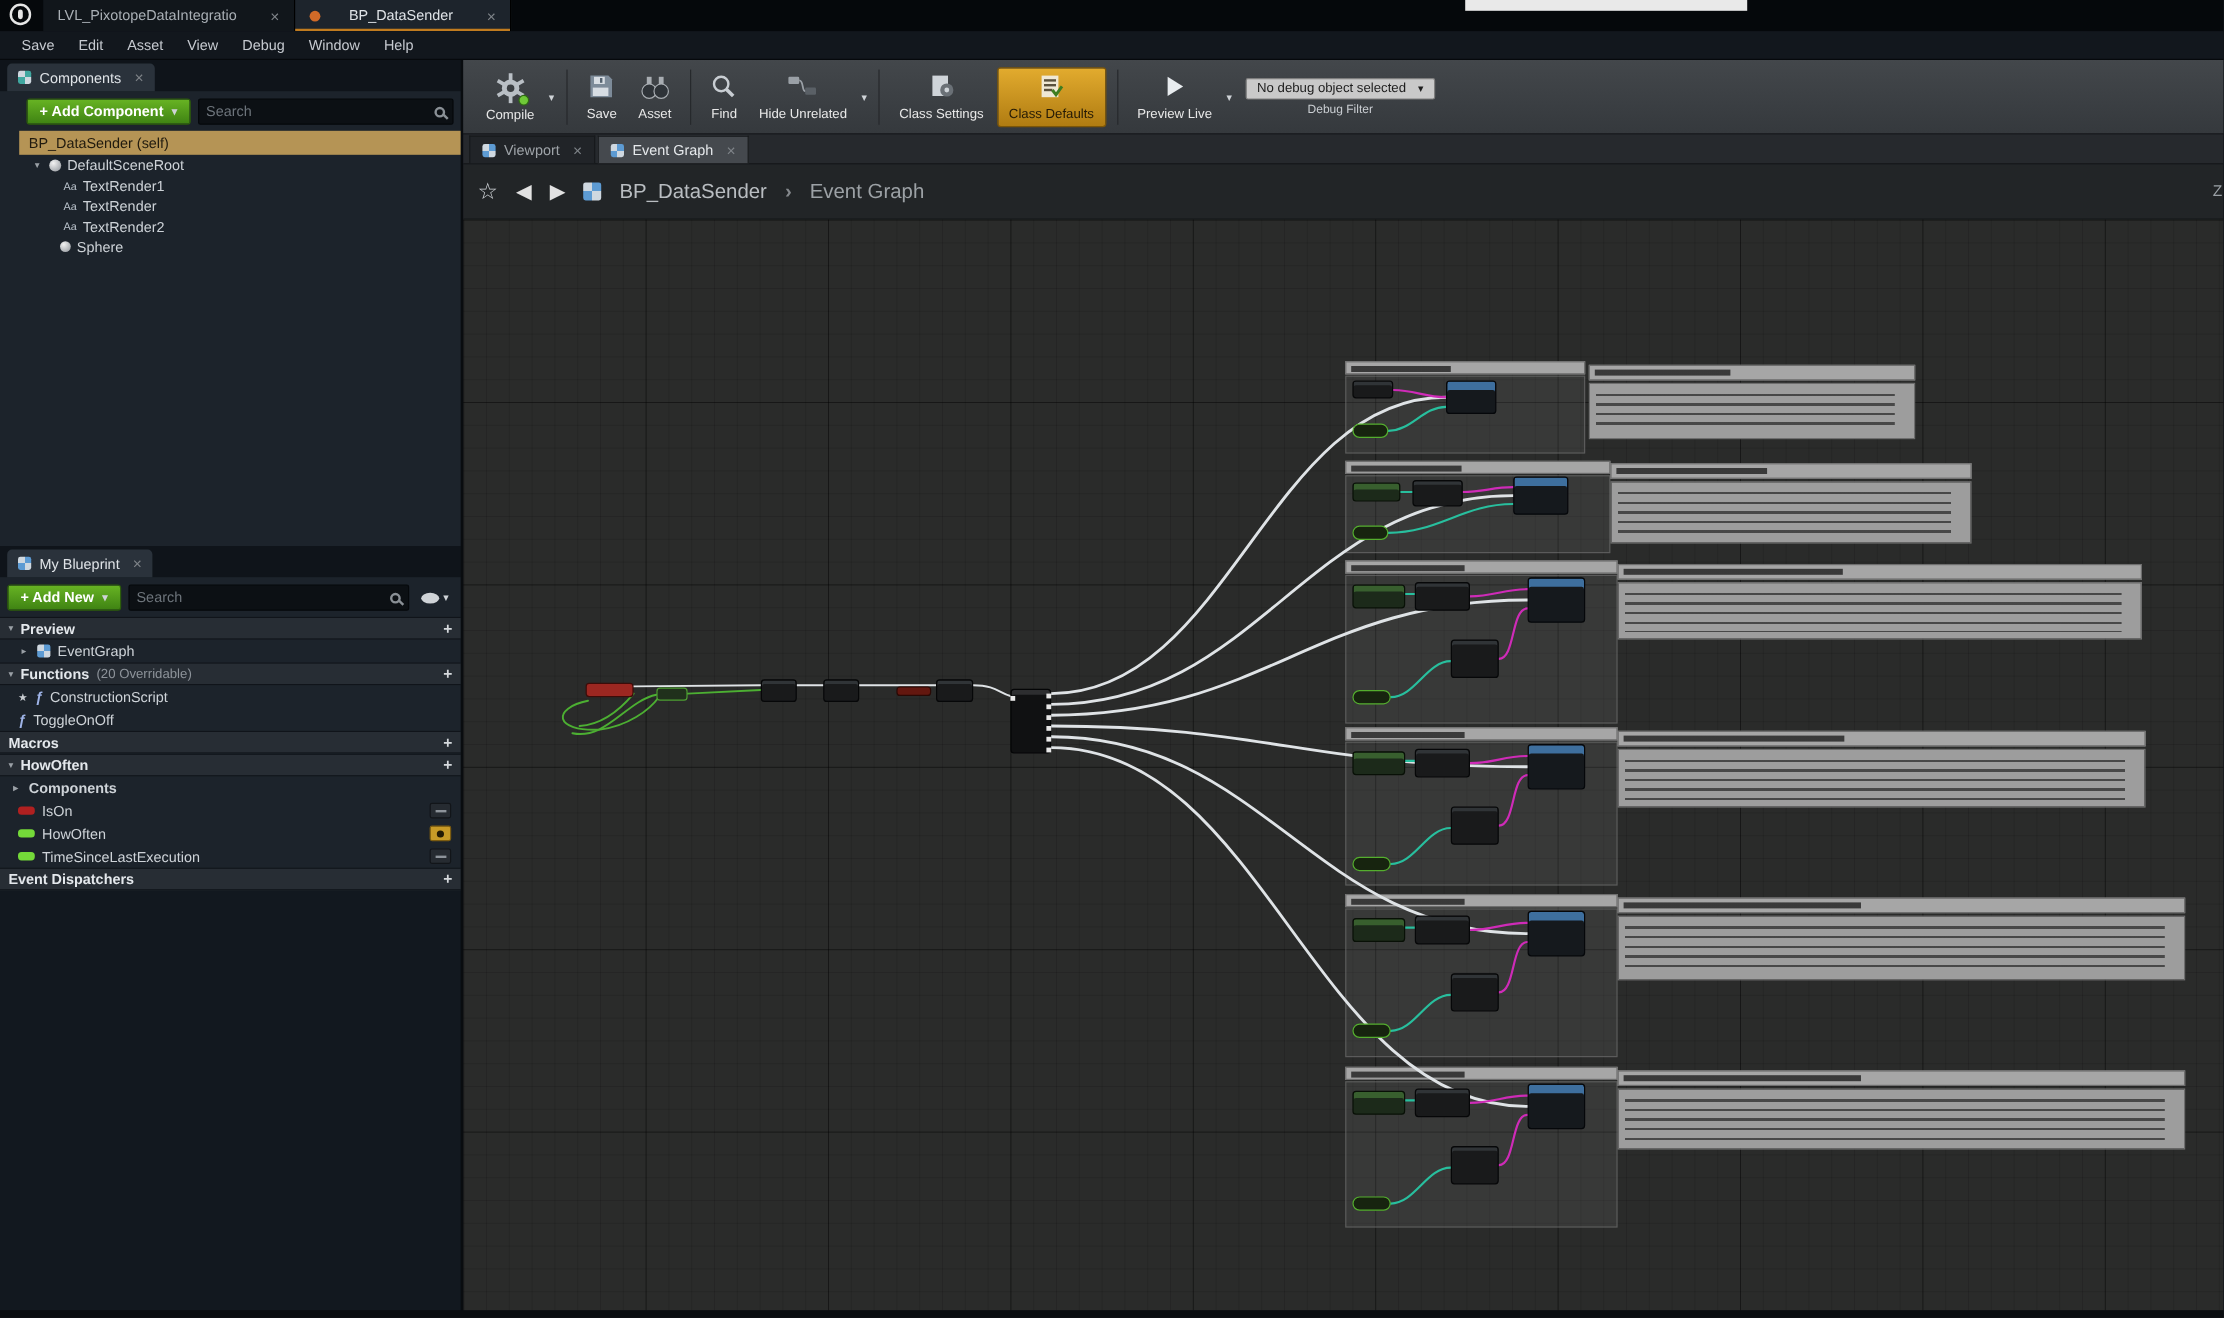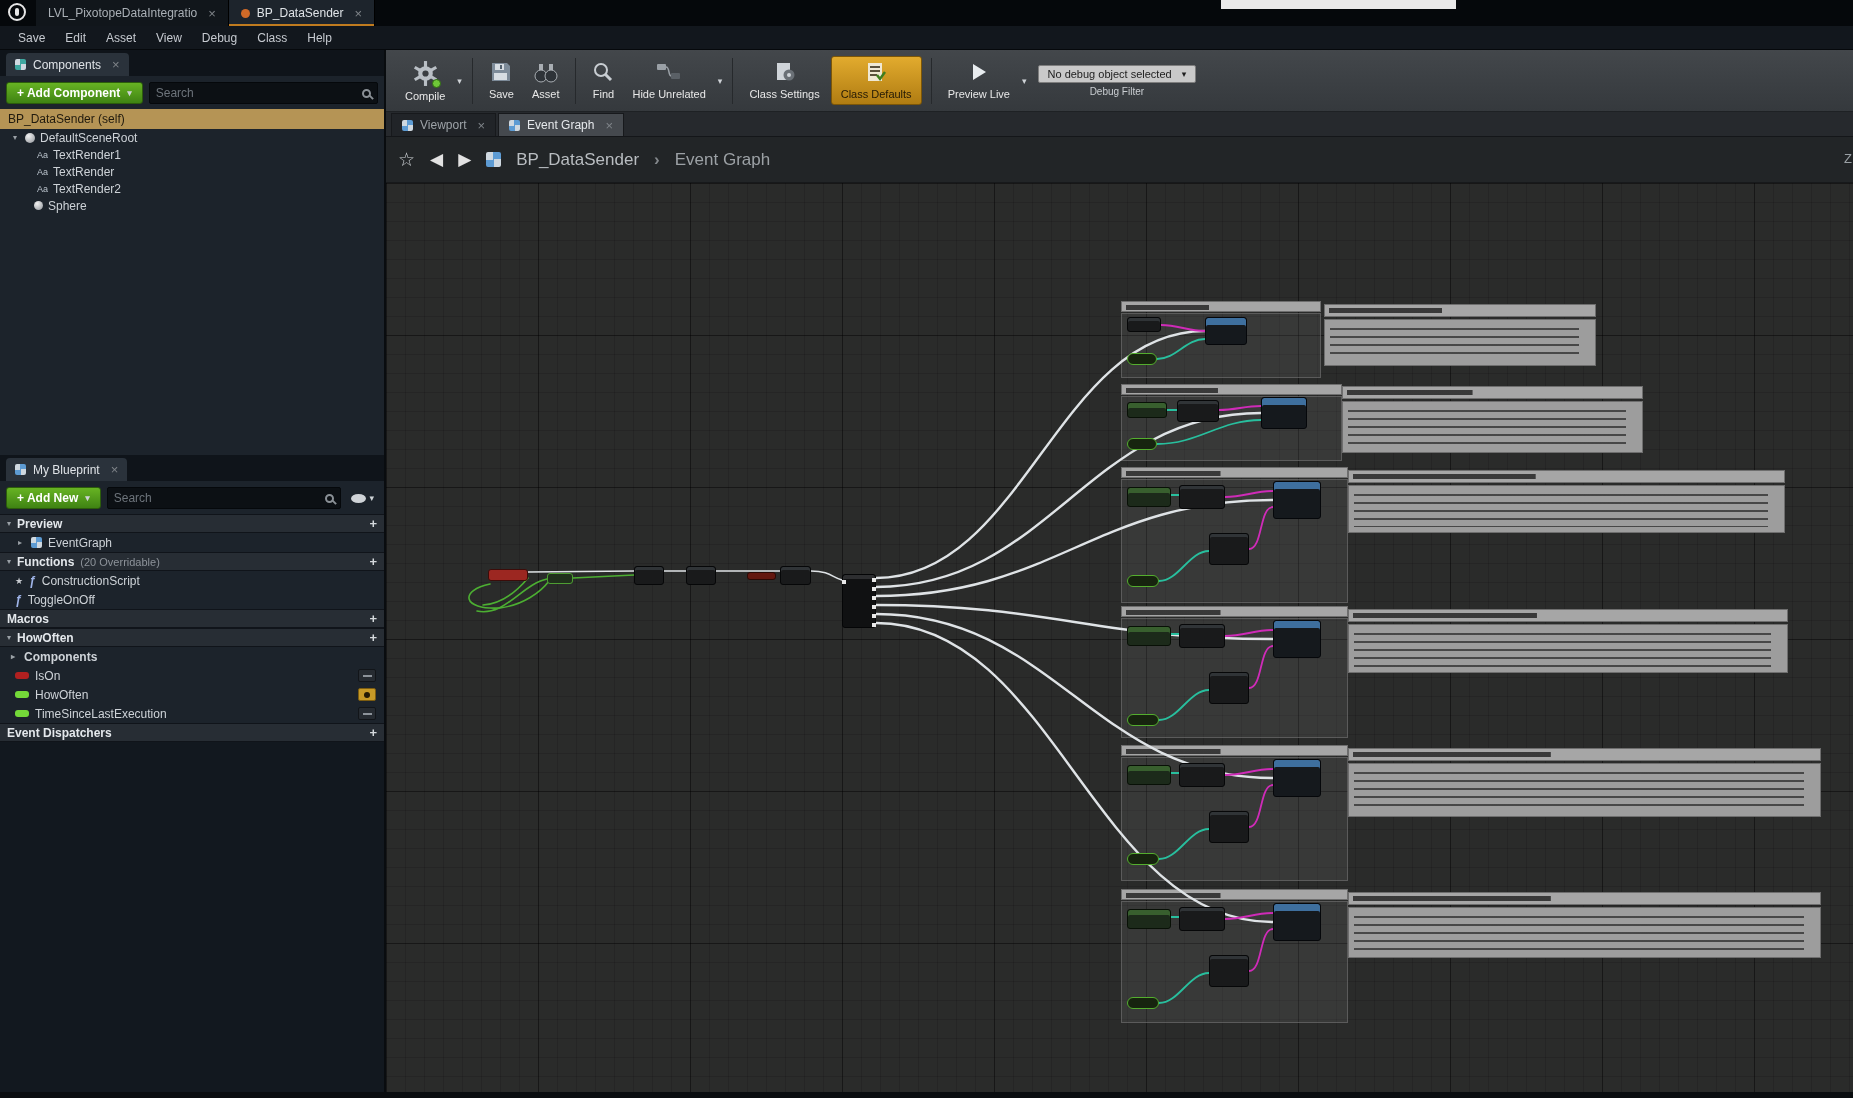--- a/index.html
+++ b/index.html
@@ -3,41 +3,41 @@
 <meta charset="utf-8">
 <style>
   * { margin:0; padding:0; box-sizing:border-box; }
   html,body { width:1853px; height:1098px; background:#0d1117; font-family:"Liberation Sans",sans-serif; overflow:hidden; }
   .app { position:relative; width:1853px; height:1098px; }
 
   
   .tabbar { position:absolute; left:0; top:0; right:0; height:26px; background:#05080b; display:flex; align-items:stretch; }
   .ue-logo { width:18px; height:18px; border:2px solid #e6e6e6; border-radius:50%; margin:3px 10px 0 8px; position:relative; flex:0 0 auto; }
   .ue-logo span { position:absolute; left:5px; top:3px; width:4px; height:8px; background:#e6e6e6; border-radius:2px; }
-  .wtab { display:flex; align-items:center; gap:7px; padding:0 12px; font-size:12px; color:#aab0b6; background:#11161b; border-right:1px solid #000; }
+  .wtab { display:flex; align-items:center; gap:24px; padding:0 12px; font-size:12px; color:#aab0b6; background:#11161b; border-right:1px solid #000; }
   .wtab.active { background:#1d242c; color:#dfe3e7; box-shadow:inset 0 -2px 0 #c07b1f; }
   .wtab .tabdot { width:9px; height:9px; border-radius:50%; background:#d06a28; }
   .tab-close { color:#7f8489; font-size:13px; margin-left:4px; }
   .white-bar { position:absolute; left:1221px; top:0; width:235px; height:9px; background:#e9e9e9; }
 
   
   .menubar { position:absolute; left:0; top:26px; right:0; height:24px; background:#12171d; display:flex; align-items:center; padding-left:8px; border-bottom:1px solid #06090c; }
   .menu-item { padding:0 10px; font-size:12px; color:#c6cad0; }
 
   
   .left { position:absolute; left:0; top:50px; width:384px; bottom:6px; background:#12181f; }
   .vsplit { position:absolute; left:384px; top:50px; width:2px; bottom:6px; background:#090c0f; }
 
   .panel-tabrow { height:26px; background:#0f141a; display:flex; align-items:flex-end; padding-left:6px; }
   .panel-tab { height:23px; background:#2a323b; border-radius:4px 4px 0 0; display:flex; align-items:center; gap:7px; padding:0 9px; font-size:12px; color:#dfe3e7; }
   .checker { width:12px; height:12px; background:conic-gradient(#3fa7a0 0 25%, #cfd8e0 0 50%, #3fa7a0 0 75%, #cfd8e0 0); border-radius:2px; }
   .checker.blue { background:conic-gradient(#5d9bd3 0 25%, #cfd8e0 0 50%, #5d9bd3 0 75%, #cfd8e0 0); }
   .checker.small { width:11px; height:11px; }
 
-  .comp-body { background:#1c232b; height:379px; }
+  .comp-body { background:#1c232b; height:379px;padding-left:16px; }
   .add-row { display:flex; gap:6px; padding:6px 6px 5px 6px; align-items:center; }
   .btn-green { background:linear-gradient(#67b323,#3f8313); border:1px solid #2c5d0b; border-radius:3px; color:#fff; font-weight:bold; font-size:12px; padding:3px 10px; display:flex; gap:7px; align-items:center; white-space:nowrap; }
   .btn-green .caret { font-size:9px; }
   .searchbox { flex:1; background:#0c1014; border:1px solid #05080b; border-radius:2px; display:flex; align-items:center; padding:0 6px; height:22px; }
   .searchbox input { flex:1; background:transparent; border:none; outline:none; color:#aeb4ba; font-size:12px; font-family:"Liberation Sans",sans-serif; }
   .searchbox input::placeholder { color:#6d747b; }
   .mag { width:9px; height:9px; border:2px solid #8a9096; border-radius:50%; position:relative; flex:0 0 auto; }
   .mag::after { content:''; position:absolute; width:6px; height:2px; background:#8a9096; transform:rotate(45deg); right:-5px; bottom:-2px; }
 
   .self-row { height:20px; background:#b59455; color:#201a0e; font-size:12px; display:flex; align-items:center; padding-left:8px; }
@@ -137,21 +137,21 @@
     </div>
     <div class="white-bar"></div>
   </div>
 
   <div class="menubar">
     <span class="menu-item">Save</span>
     <span class="menu-item">Edit</span>
     <span class="menu-item">Asset</span>
     <span class="menu-item">View</span>
     <span class="menu-item">Debug</span>
-    <span class="menu-item">Class</span>
+    <span class="menu-item">Window</span>
     <span class="menu-item">Help</span>
   </div>
 
   <div class="left">
 
     <div class="panel-tabrow">
       <div class="panel-tab">
         <span class="checker small"></span>
         <span>Components</span>
         <span class="tab-close">×</span>

